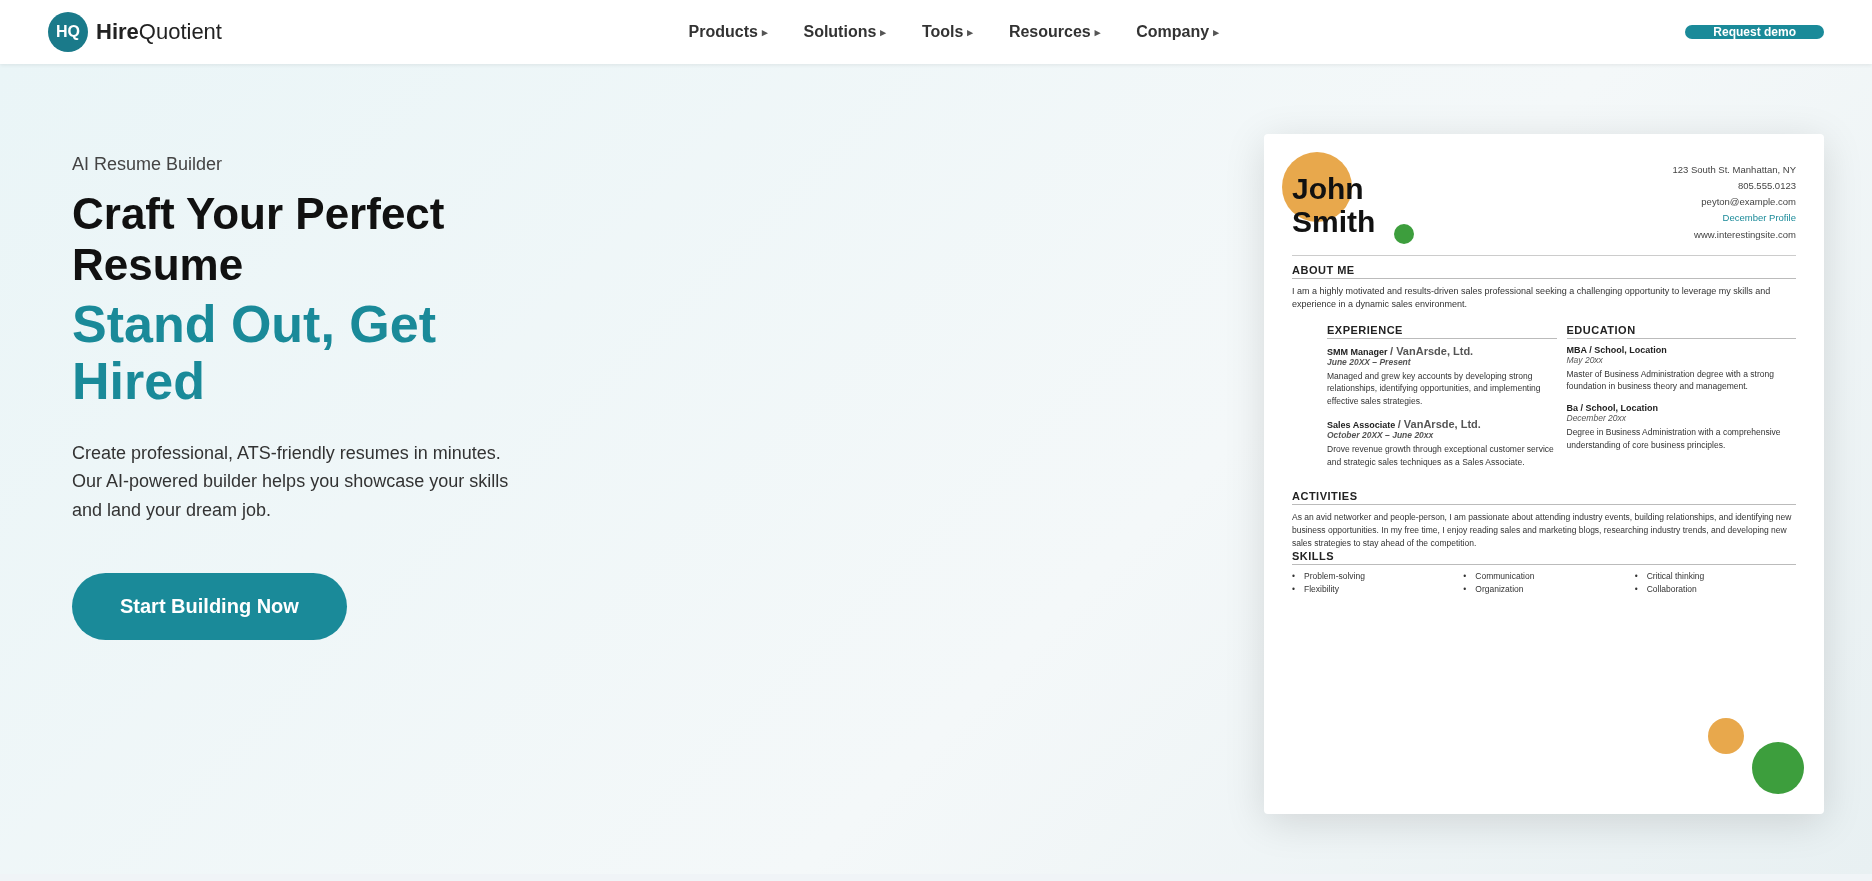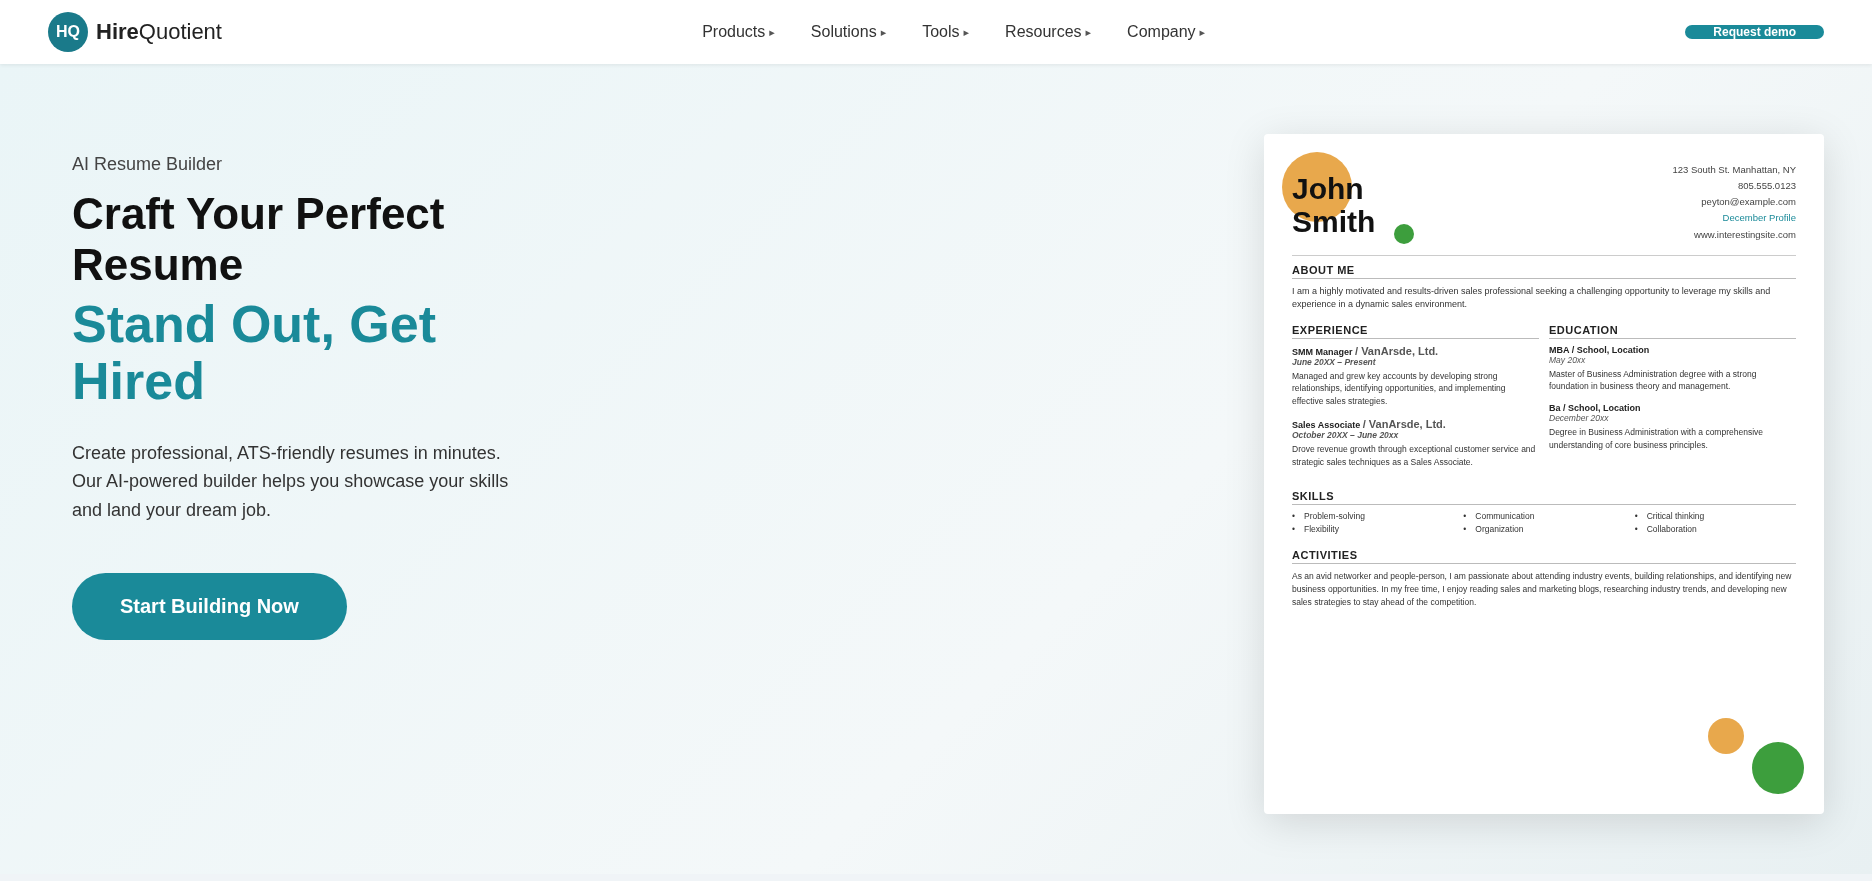--- a/index.html
+++ b/index.html
@@ -16,21 +16,21 @@
       width: 40px; height: 40px; background: #1a7a8a; border-radius: 50%;
       display: flex; align-items: center; justify-content: center;
       color: #fff; font-weight: 900; font-size: 16px; flex-shrink: 0;
     }
     .logo-text { font-size: 22px; color: #222; }
     .logo-text span { font-weight: 700; }
     .logo-text em { font-weight: 400; font-style: normal; }
 
     nav ul { display: flex; list-style: none; gap: 36px; }
     nav ul li a {
-      text-decoration: none; color: #333; font-size: 16px; font-weight: 400;
+      text-decoration: none; color: #333; font-size: 16px; font-weight: 700;
       display: flex; align-items: center; gap: 4px;
     }
     nav ul li a .chevron { font-size: 11px; color: #555; }
 
     .request-demo-btn {
       background: #1a8a99; color: #fff; border: none; border-radius: 20px;
       padding: 0 28px; font-size: 12px; font-weight: 700; cursor: pointer;
       white-space: nowrap;
     }
 
@@ -88,21 +88,21 @@
     .resume-divider { border: none; border-top: 1px solid #ccc; margin: 8px 0; }
 
     .resume-section-title {
       font-size: 11px; font-weight: 700; color: #222; letter-spacing: 0.5px;
       text-transform: uppercase; border-bottom: 1px solid #bbb; padding-bottom: 2px; margin-bottom: 6px;
       font-variant: small-caps;
     }
 
     .resume-about { font-size: 9px; color: #333; line-height: 1.5; margin-bottom: 12px; }
 
-    .resume-two-col { display: flex; gap: 10px; margin-bottom: 12px; }
+    .resume-two-col { display: flex; gap: 10px; margin-bottom: 12px; margin-left: 35px; }
     .resume-col { flex: 1; }
 
     .resume-job-title { font-size: 9px; font-weight: 700; color: #222; }
     .resume-job-company { font-size: 11px; font-weight: 700; color: #555; }
     .resume-job-date { font-size: 8.5px; color: #555; font-style: italic; margin-bottom: 3px; font-weight: bold; }
     .resume-job-desc { font-size: 8.5px; color: #333; line-height: 1.5; }
 
     .resume-edu-degree { font-size: 9px; font-weight: 700; color: #222; }
     .resume-edu-date { font-size: 8.5px; color: #555; font-style: italic; margin-bottom: 3px; }
     .resume-edu-desc { font-size: 8.5px; color: #333; line-height: 1.5; }
@@ -238,36 +238,36 @@
 
           <div class="edu-entry">
             <div class="resume-edu-degree">Ba / School, Location</div>
             <div class="resume-edu-date">December 20xx</div>
             <div class="resume-edu-desc">Degree in Business Administration with a comprehensive understanding of core business principles.</div>
           </div>
         </div>
       </div>
 
       <div>
+        <div class="resume-section-title">Activities</div>
+        <p class="resume-activities">As an avid networker and people-person, I am passionate about attending industry events, building relationships, and identifying new business opportunities. In my free time, I enjoy reading sales and marketing blogs, researching industry trends, and developing new sales strategies to stay ahead of the competition.</p>
+      </div>
+
+      <div>
         <div class="resume-section-title">Skills</div>
         <div class="resume-skills-grid">
           <div class="resume-skills-col">
             <div class="resume-skill-item">Problem-solving</div>
             <div class="resume-skill-item">Flexibility</div>
           </div>
           <div class="resume-skills-col">
             <div class="resume-skill-item">Communication</div>
             <div class="resume-skill-item">Organization</div>
           </div>
           <div class="resume-skills-col">
             <div class="resume-skill-item">Critical thinking</div>
             <div class="resume-skill-item">Collaboration</div>
           </div>
         </div>
       </div>
-
-      <div>
-        <div class="resume-section-title">Activities</div>
-        <p class="resume-activities">As an avid networker and people-person, I am passionate about attending industry events, building relationships, and identifying new business opportunities. In my free time, I enjoy reading sales and marketing blogs, researching industry trends, and developing new sales strategies to stay ahead of the competition.</p>
-      </div>
     </div>
   </div>
 </section>
 
 </body></html>

